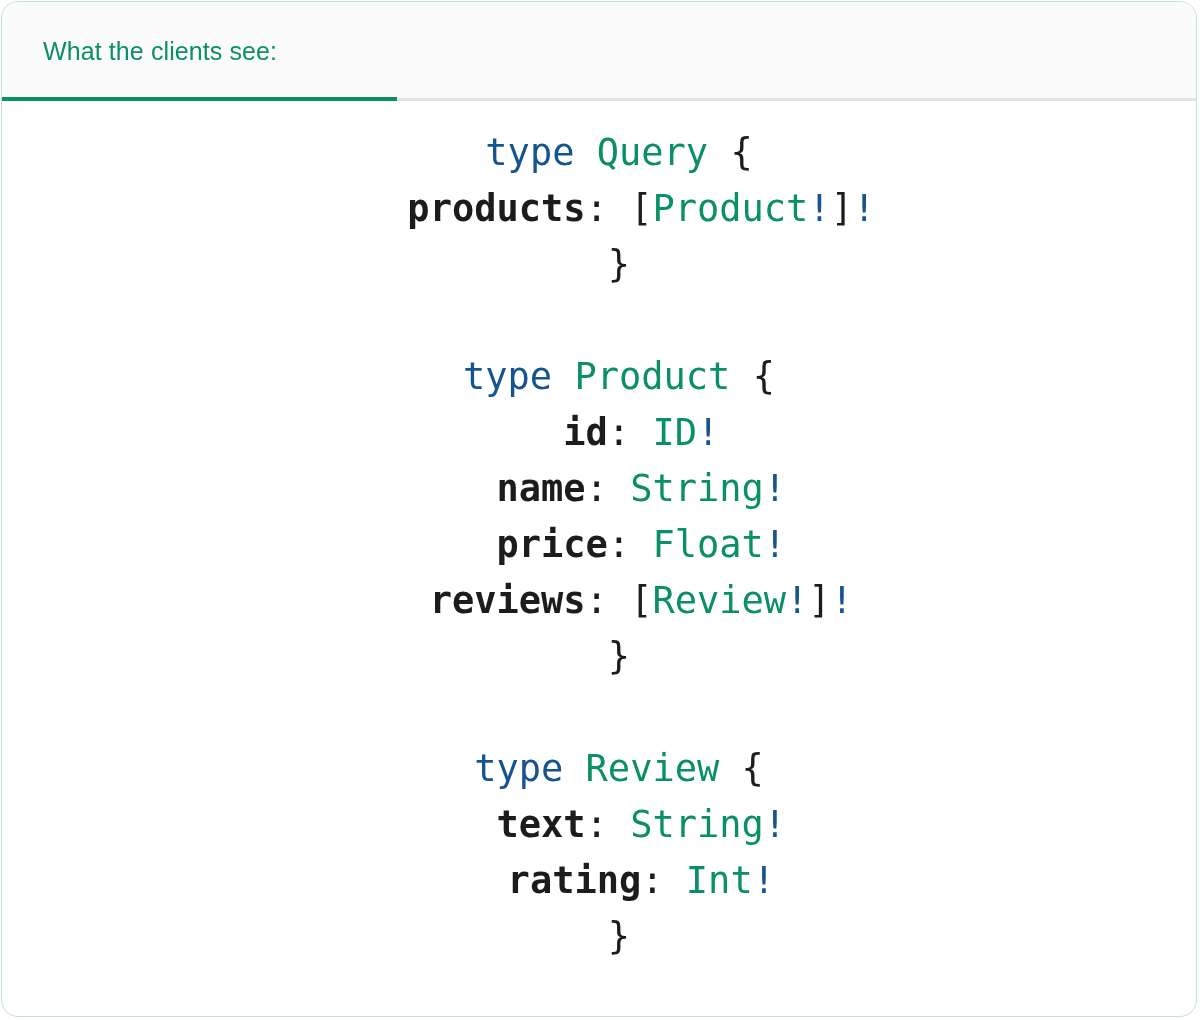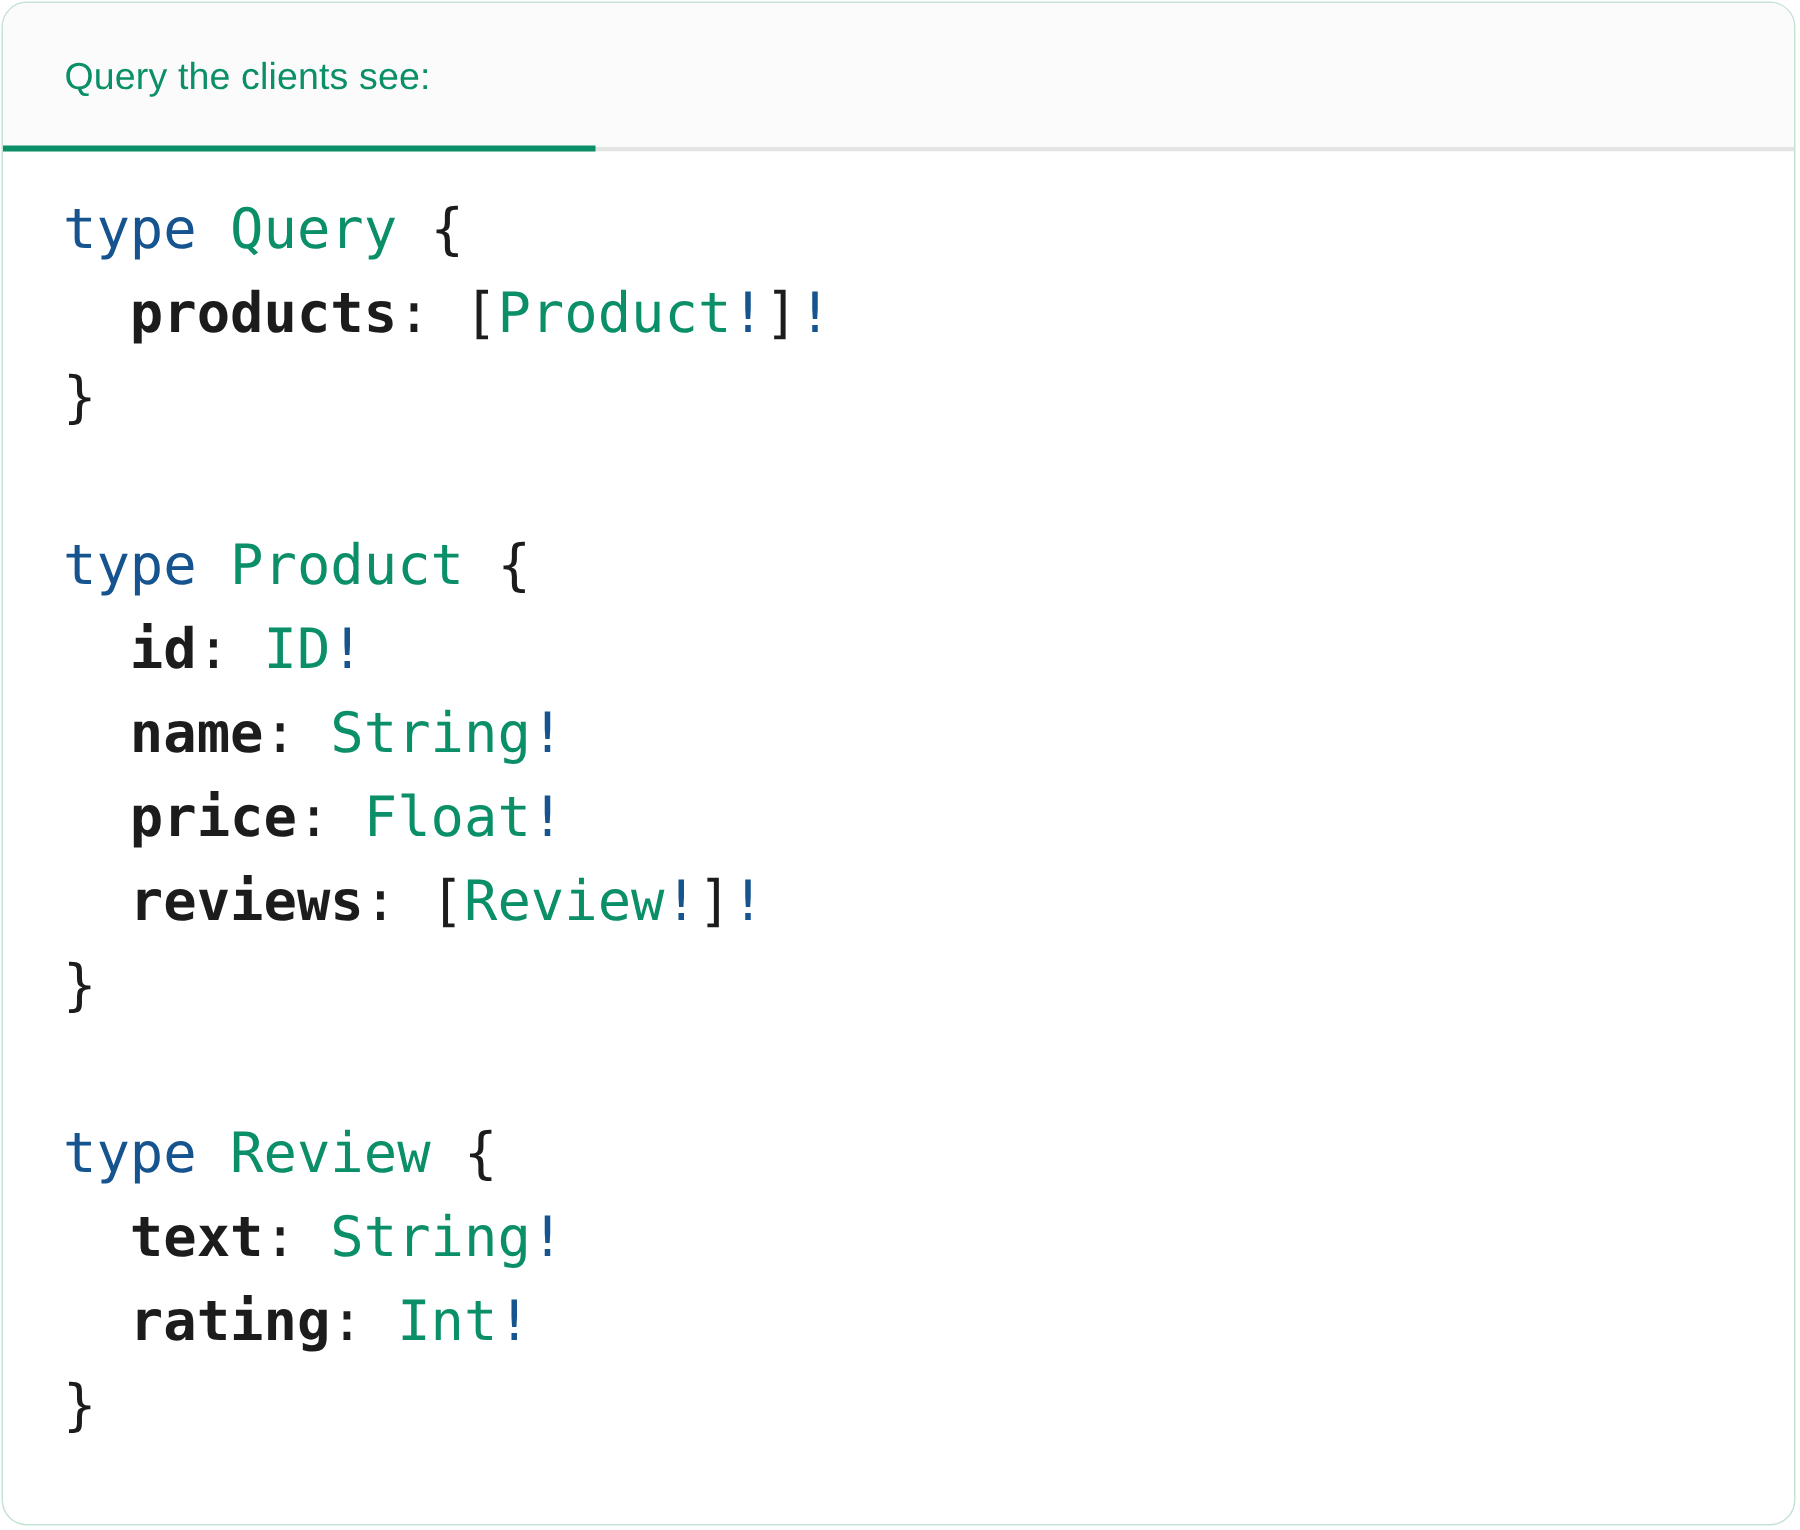--- a/index.html
+++ b/index.html
@@ -73,20 +73,21 @@
     height: 4px;
     background: #0a8f68;
     z-index: 2;
   }
 
   
   .code-area {
     position: relative;
     padding: 24px 0 0 0;
     background: #ffffff;
+    text-align: center;
   }
   .code-block {
     font-family: "DejaVu Sans Mono", monospace;
     font-size: 37px;
     line-height: 56px;
     white-space: pre;
     margin: 0;
     padding: 0 0 0 40px;
     letter-spacing: 0;
     font-weight: 400;
@@ -102,21 +103,21 @@
   .tok-bang  { color: #16548f; }
   .tok-brace { color: #1c1c1c; }
 </style>
 </head>
 <body>
 
 <div class="card" style="border-color: rgb(197, 227, 211); background: rgb(255, 255, 255);">
 
   <div class="tabbar" style="background: rgb(251, 251, 251);">
     <div class="tab">
-      <span class="tab-label" style="color: rgb(10, 143, 104);">Query the clients see:</span>
+      <span class="tab-label" style="color: rgb(10, 143, 104);">What the clients see:</span>
     </div>
     <div class="tabbar-rule" style="background: rgb(228, 228, 228);"></div>
     <div class="tab-underline" style="background: rgb(10, 143, 104);"></div>
   </div>
 
   <div class="code-area">
     <pre class="code-block" id="code-block"><span class="ln"><span class="tok-kw" style="color: rgb(22, 84, 143);">type</span><span class="tok-punct" style="color: rgb(28, 28, 28);"> </span><span class="tok-type" style="color: rgb(10, 143, 104);">Query</span><span class="tok-punct" style="color: rgb(28, 28, 28);"> </span><span class="tok-brace" style="color: rgb(28, 28, 28);">{</span></span><span class="ln"><span class="tok-punct" style="color: rgb(28, 28, 28);">  </span><span class="tok-field" style="color: rgb(28, 28, 28);">products</span><span class="tok-punct" style="color: rgb(28, 28, 28);">: </span><span class="tok-punct" style="color: rgb(28, 28, 28);">[</span><span class="tok-type" style="color: rgb(10, 143, 104);">Product</span><span class="tok-bang" style="color: rgb(22, 84, 143);">!</span><span class="tok-punct" style="color: rgb(28, 28, 28);">]</span><span class="tok-bang" style="color: rgb(22, 84, 143);">!</span></span><span class="ln"><span class="tok-brace" style="color: rgb(28, 28, 28);">}</span></span><span class="ln blank">​</span><span class="ln"><span class="tok-kw" style="color: rgb(22, 84, 143);">type</span><span class="tok-punct" style="color: rgb(28, 28, 28);"> </span><span class="tok-type" style="color: rgb(10, 143, 104);">Product</span><span class="tok-punct" style="color: rgb(28, 28, 28);"> </span><span class="tok-brace" style="color: rgb(28, 28, 28);">{</span></span><span class="ln"><span class="tok-punct" style="color: rgb(28, 28, 28);">  </span><span class="tok-field" style="color: rgb(28, 28, 28);">id</span><span class="tok-punct" style="color: rgb(28, 28, 28);">: </span><span class="tok-type" style="color: rgb(10, 143, 104);">ID</span><span class="tok-bang" style="color: rgb(22, 84, 143);">!</span></span><span class="ln"><span class="tok-punct" style="color: rgb(28, 28, 28);">  </span><span class="tok-field" style="color: rgb(28, 28, 28);">name</span><span class="tok-punct" style="color: rgb(28, 28, 28);">: </span><span class="tok-type" style="color: rgb(10, 143, 104);">String</span><span class="tok-bang" style="color: rgb(22, 84, 143);">!</span></span><span class="ln"><span class="tok-punct" style="color: rgb(28, 28, 28);">  </span><span class="tok-field" style="color: rgb(28, 28, 28);">price</span><span class="tok-punct" style="color: rgb(28, 28, 28);">: </span><span class="tok-type" style="color: rgb(10, 143, 104);">Float</span><span class="tok-bang" style="color: rgb(22, 84, 143);">!</span></span><span class="ln"><span class="tok-punct" style="color: rgb(28, 28, 28);">  </span><span class="tok-field" style="color: rgb(28, 28, 28);">reviews</span><span class="tok-punct" style="color: rgb(28, 28, 28);">: </span><span class="tok-punct" style="color: rgb(28, 28, 28);">[</span><span class="tok-type" style="color: rgb(10, 143, 104);">Review</span><span class="tok-bang" style="color: rgb(22, 84, 143);">!</span><span class="tok-punct" style="color: rgb(28, 28, 28);">]</span><span class="tok-bang" style="color: rgb(22, 84, 143);">!</span></span><span class="ln"><span class="tok-brace" style="color: rgb(28, 28, 28);">}</span></span><span class="ln blank">​</span><span class="ln"><span class="tok-kw" style="color: rgb(22, 84, 143);">type</span><span class="tok-punct" style="color: rgb(28, 28, 28);"> </span><span class="tok-type" style="color: rgb(10, 143, 104);">Review</span><span class="tok-punct" style="color: rgb(28, 28, 28);"> </span><span class="tok-brace" style="color: rgb(28, 28, 28);">{</span></span><span class="ln"><span class="tok-punct" style="color: rgb(28, 28, 28);">  </span><span class="tok-field" style="color: rgb(28, 28, 28);">text</span><span class="tok-punct" style="color: rgb(28, 28, 28);">: </span><span class="tok-type" style="color: rgb(10, 143, 104);">String</span><span class="tok-bang" style="color: rgb(22, 84, 143);">!</span></span><span class="ln"><span class="tok-punct" style="color: rgb(28, 28, 28);">  </span><span class="tok-field" style="color: rgb(28, 28, 28);">rating</span><span class="tok-punct" style="color: rgb(28, 28, 28);">: </span><span class="tok-type" style="color: rgb(10, 143, 104);">Int</span><span class="tok-bang" style="color: rgb(22, 84, 143);">!</span></span><span class="ln"><span class="tok-brace" style="color: rgb(28, 28, 28);">}</span></span></pre>
   </div>
 
 </div>

